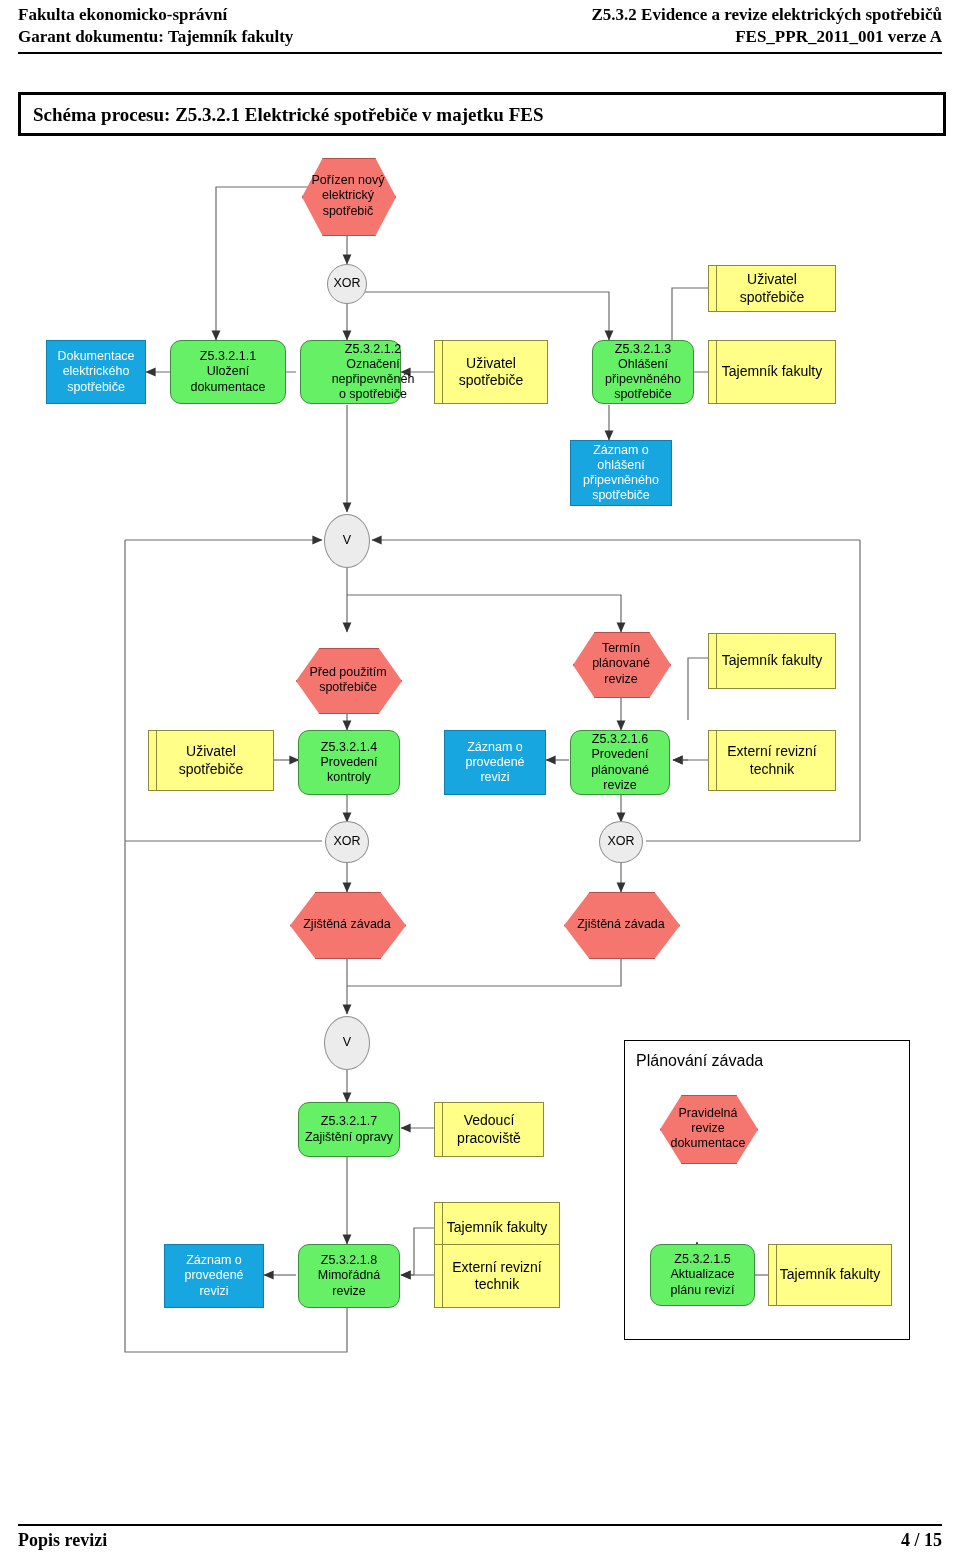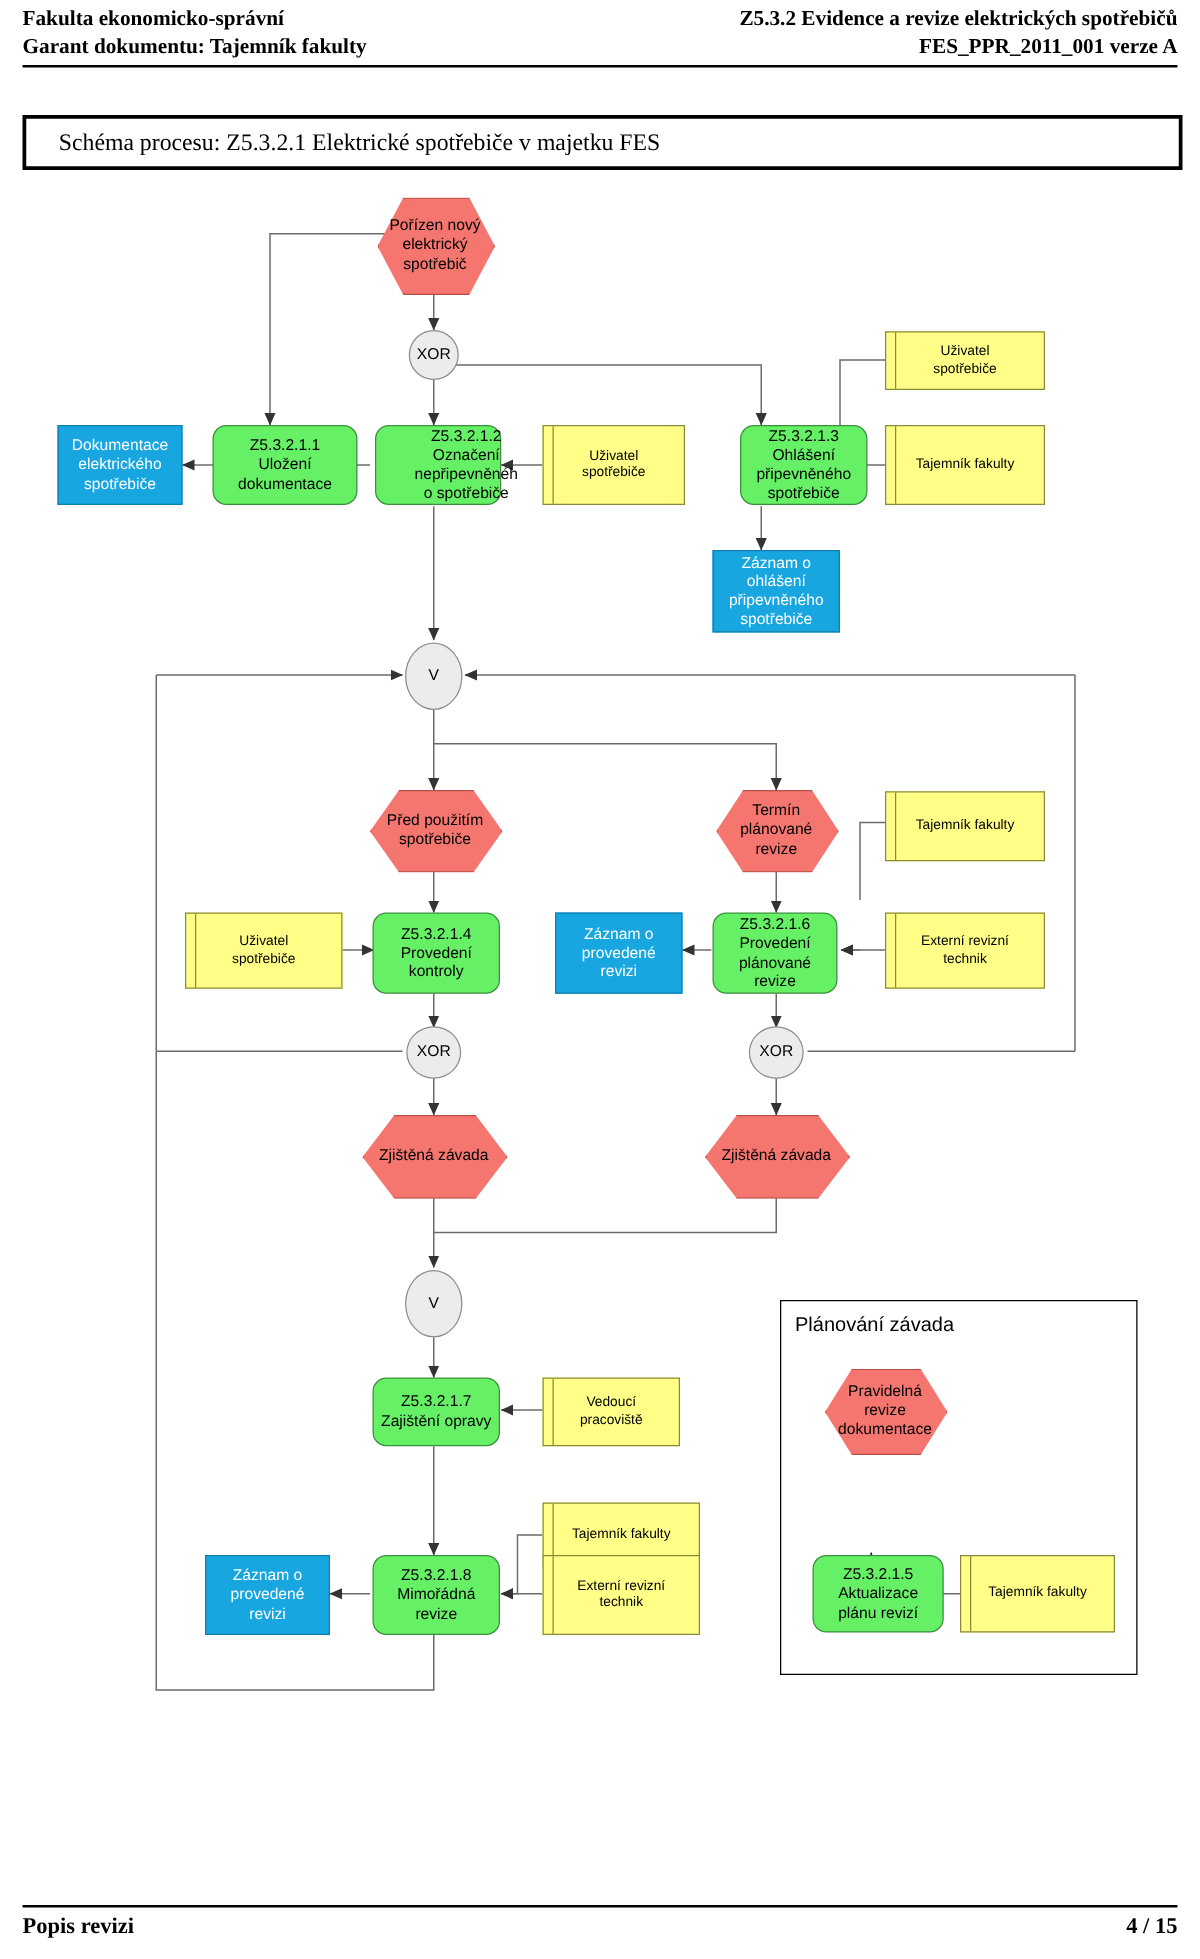--- a/index.html
+++ b/index.html
@@ -12,42 +12,42 @@
            font-family:"Liberation Serif",serif;font-size:17px;color:#000;line-height:1.28;}
   .hdr-row.b2{font-weight:bold;}
   .hdr-l{white-space:nowrap;}
   .hdr-r{white-space:nowrap;font-weight:bold;}
   .hdr-rule{position:absolute;left:18px;top:52px;width:924px;height:0;border-top:2.5px solid #000;}
 
   
   .titlebox{position:absolute;left:18px;top:92px;width:928px;height:44px;
             border:3px solid #000;background:#fff;box-sizing:border-box;}
   .titlebox span{position:absolute;left:12px;top:9px;font-family:"Liberation Serif",serif;
-            font-weight:normal;font-size:19px;color:#000;white-space:nowrap;margin-left:14px;}
+            font-weight:bold;font-size:19px;color:#000;white-space:nowrap;}
 
   
   .ftr-rule{position:absolute;left:18px;top:1524px;width:924px;height:0;border-top:2px solid #000;}
   .ftr{position:absolute;left:18px;top:1530px;width:924px;display:flex;
        justify-content:space-between;font-family:"Liberation Serif",serif;
        font-weight:bold;font-size:18px;color:#000;}
 
   
   #canvas{position:absolute;left:0;top:140px;width:960px;height:1380px;}
   #wires{position:absolute;left:0;top:0;width:960px;height:1380px;}
 
   
   .node{position:absolute;box-sizing:border-box;display:flex;align-items:center;
         justify-content:center;text-align:center;}
   .node .lbl{display:block;line-height:1.22;}
 
   
   .proc{background:#66f066;border:1px solid #3a8f3a;border-radius:11px;
         color:#000;font-size:12.5px;}
   
-  .role{background:#ffff88;border:1px solid #8a8a3a;color:#000;font-size:11px;}
+  .role{background:#ffff88;border:1px solid #8a8a3a;color:#000;font-size:14px;}
   .role .bar{position:absolute;left:7px;top:0;bottom:0;width:1px;background:#8a8a3a;}
   
   .data{background:#18a6e0;border:1px solid #0f7fae;color:#ffffff;font-size:12.5px;}
   
   .event{color:#000;font-size:12.5px;}
   .event .hexbg{position:absolute;left:0;top:0;width:100%;height:100%;
       background:#f4766f;border:1px solid #b8504a;
       clip-path:polygon(22% 0,78% 0,100% 50%,78% 100%,22% 100%,0 50%);}
   .event .lbl{position:relative;z-index:2;}
   
@@ -208,21 +208,21 @@
     </div>
 
     <div class="node data" style="left:570px;top:300px;width:102px;height:66px;">
       <span class="lbl">Záznam o<br>ohlášení<br>připevněného<br>spotřebiče</span>
     </div>
 
     <div class="node gate" style="left:324px;top:374px;width:46px;height:54px;border-radius:50%;">
       <span class="lbl">V</span>
     </div>
 
-    <div class="node event" style="left:296px;top:492px;width:104px;height:64px;">
+    <div class="node event" style="left:296px;top:508px;width:104px;height:64px;">
       <div class="hexbg"></div>
       <span class="lbl">Před použitím<br>spotřebiče</span>
     </div>
 
     <div class="node event" style="left:573px;top:492px;width:96px;height:64px;">
       <div class="hexbg"></div>
       <span class="lbl">Termín<br>plánované<br>revize</span>
     </div>
 
     <div class="node role" style="left:708px;top:493px;width:128px;height:56px;">

